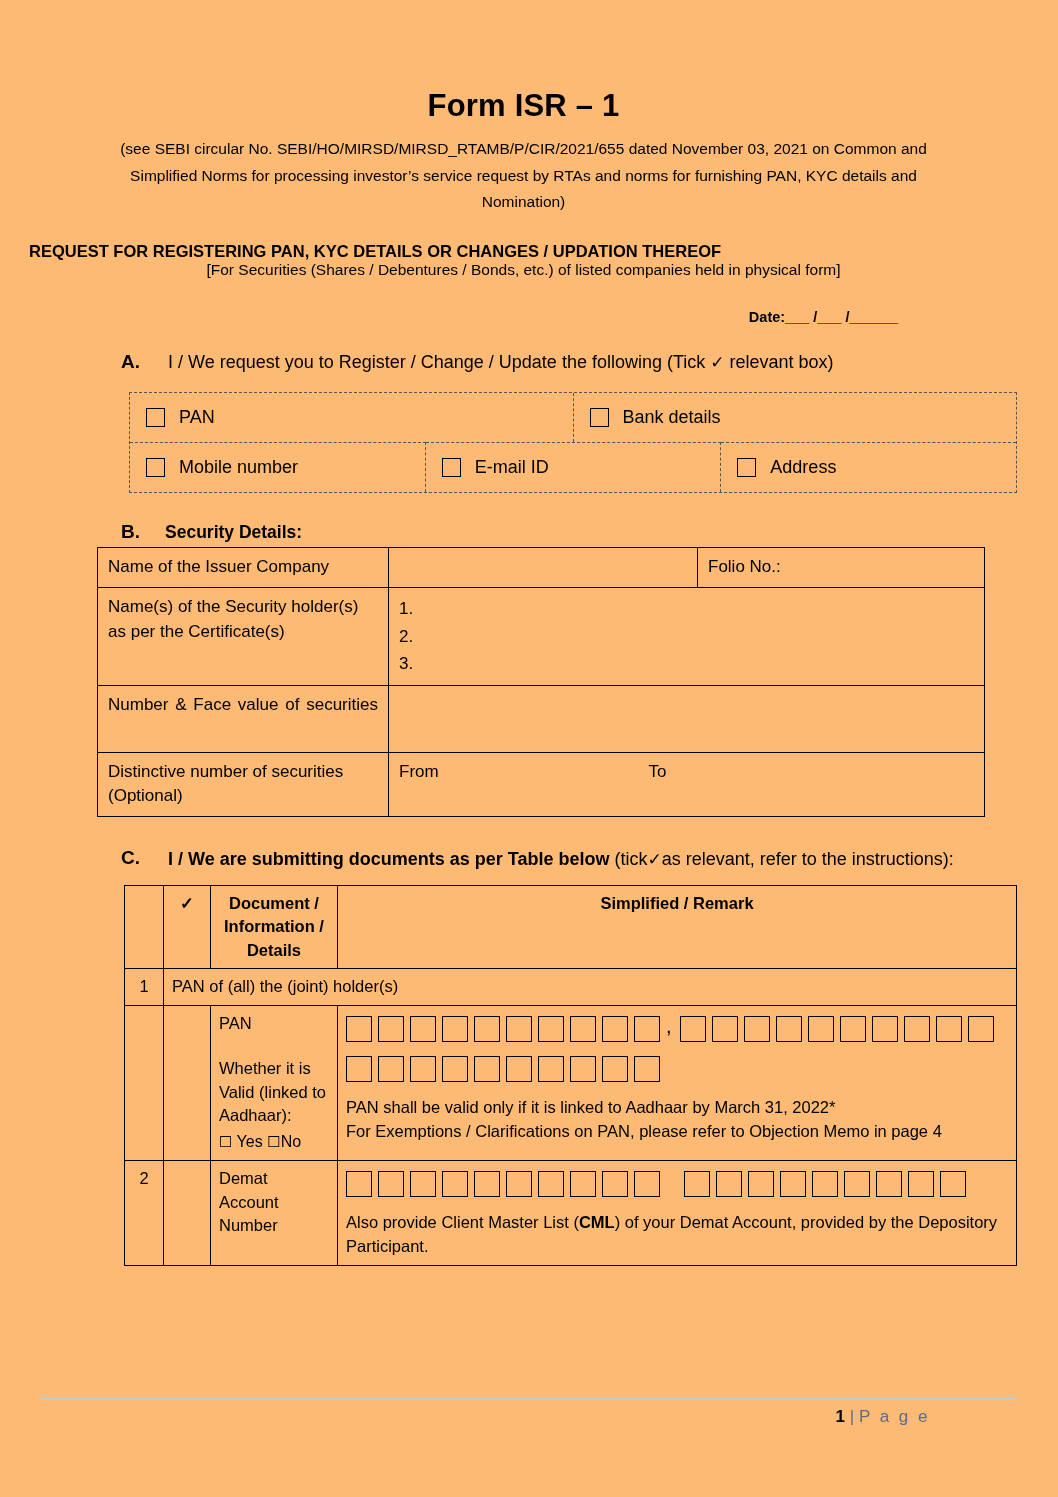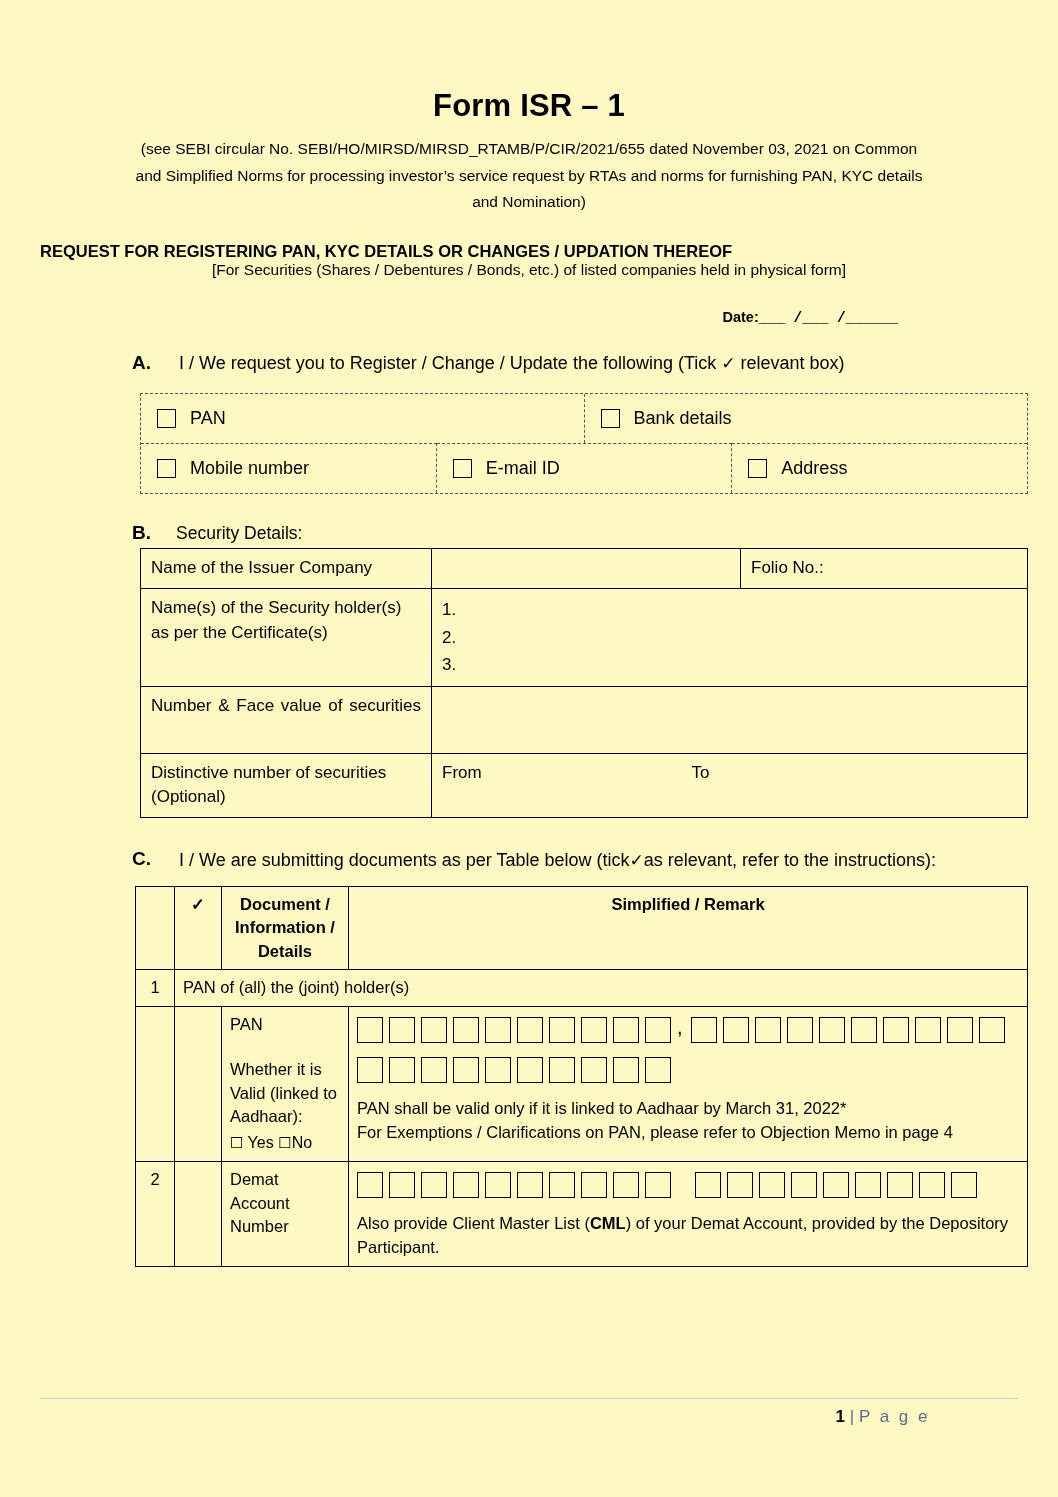--- a/index.html
+++ b/index.html
@@ -9,23 +9,23 @@
   }
   body {
     font-family: "Liberation Sans", sans-serif;
     color: #000000;
   }
   .page {
     position: relative;
     width: 1058px;
     height: 1497px;
     margin: 0 auto;
-    background: #fef9c3;
+    background: #fdba74;
     box-sizing: border-box;
-    padding: 88px 40px 0 40px;
+    padding: 88px 40px 0 29px;
     overflow: hidden;
   }
   .title {
     text-align: center;
     font-size: 31px;
     font-weight: bold;
     letter-spacing: 0.2px;
     margin: 0 0 12px 0;
   }
   .circular {
@@ -47,21 +47,20 @@
   }
   .date-line {
     text-align: right;
     font-size: 14.5px;
     margin-top: 30px;
     padding-right: 120px;
     font-weight: bold;
   }
   .date-line .blanks {
     font-weight: bold;
-    font-family: Liberation Mono, monospace;
   }
 
   
   .sec {
     margin-top: 26px;
     position: relative;
   }
   .sec-letter {
     position: absolute;
     left: 92px;
@@ -121,24 +120,24 @@
     left: 92px;
     top: 0;
     font-size: 19px;
     font-weight: bold;
   }
   .secB-head .label {
     position: absolute;
     left: 136px;
     top: 1px;
     font-size: 17.5px;
-    font-weight: normal;
+    font-weight: bold;
   }
   table.grid {
-    margin-left: 100px;
+    margin-left: 68px;
     width: 888px;
     border-collapse: collapse;
     font-size: 17px;
   }
   table.grid td {
     border: 1.2px solid #000;
     padding: 7px 10px;
     vertical-align: top;
     line-height: 1.45;
   }
@@ -159,21 +158,21 @@
     left: 92px;
     top: 0;
     font-size: 19px;
     font-weight: bold;
   }
   .secC .text {
     margin-left: 139px;
     font-size: 18px;
     line-height: 1.34;
   }
-  .secC .text b { font-weight: normal; }
+  .secC .text b { font-weight: bold; }
 
   table.ctable {
     margin-left: 95px;
     width: 893px;
     border-collapse: collapse;
     font-size: 16.5px;
     margin-top: 14px;
   }
   table.ctable td {
     border: 1.2px solid #000;

